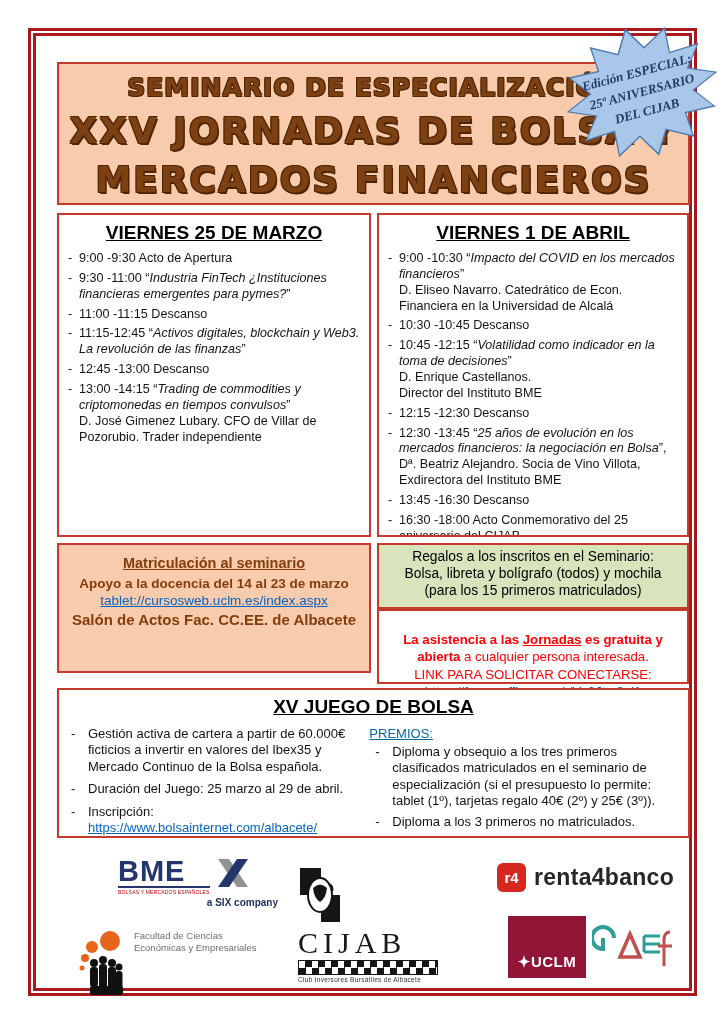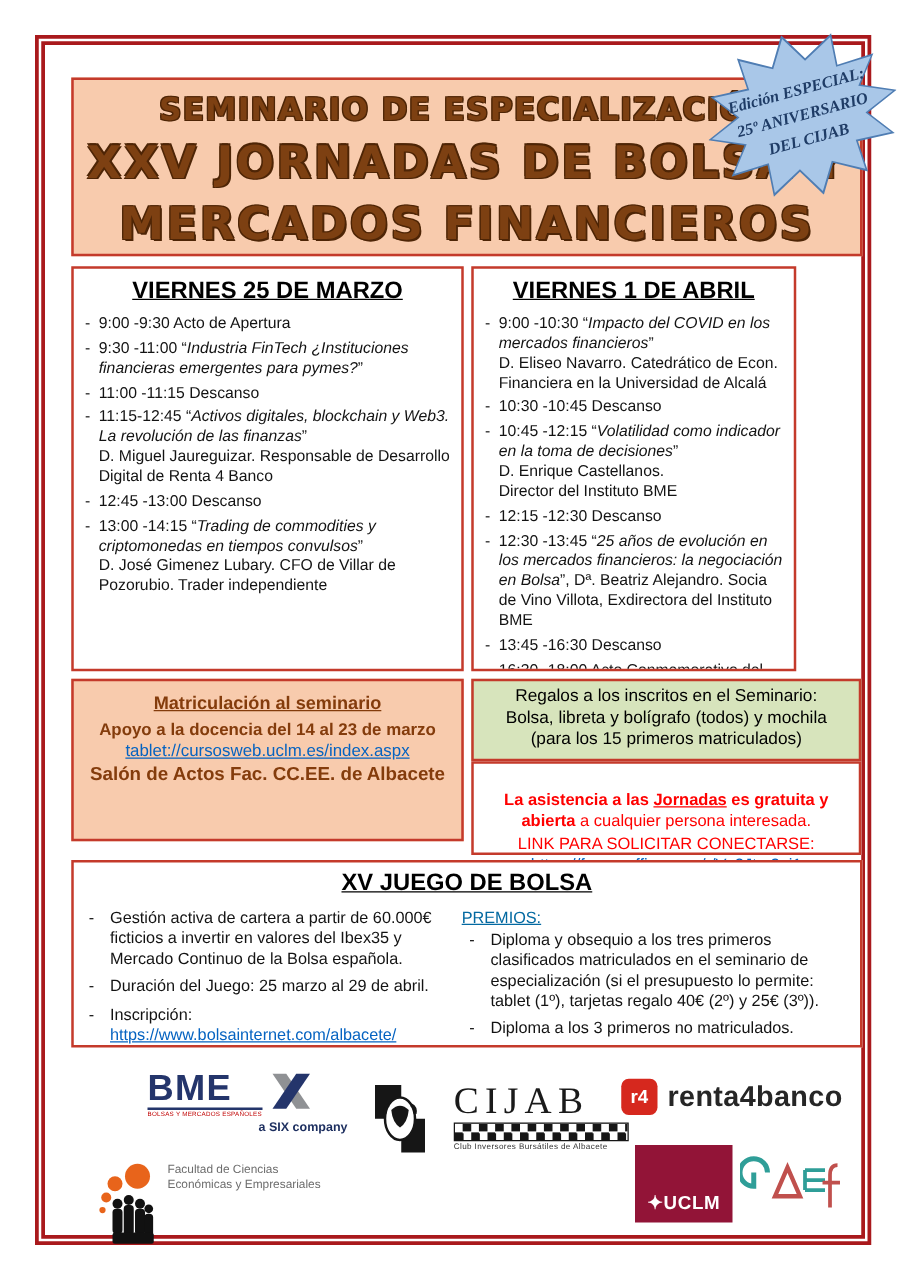--- a/index.html
+++ b/index.html
@@ -22,21 +22,21 @@
   .star{position:absolute;inset:0;background:#4f7db3;
         clip-path:polygon(50% 0%,58.8% 17.2%,75% 6.7%,74% 26%,93.3% 25%,82.8% 41.2%,100% 50%,82.8% 58.8%,93.3% 75%,74% 74%,75% 93.3%,58.8% 82.8%,50% 100%,41.2% 82.8%,25% 93.3%,26% 74%,6.7% 75%,17.2% 58.8%,0% 50%,17.2% 41.2%,6.7% 25%,26% 26%,25% 6.7%,41.2% 17.2%);}
   .star-in{position:absolute;inset:3px;background:#a9c7e8;
         clip-path:polygon(50% 0%,58.8% 17.2%,75% 6.7%,74% 26%,93.3% 25%,82.8% 41.2%,100% 50%,82.8% 58.8%,93.3% 75%,74% 74%,75% 93.3%,58.8% 82.8%,50% 100%,41.2% 82.8%,25% 93.3%,26% 74%,6.7% 75%,17.2% 58.8%,0% 50%,17.2% 41.2%,6.7% 25%,26% 26%,25% 6.7%,41.2% 17.2%);}
   .badge-text{position:absolute;inset:0;display:flex;align-items:center;justify-content:center;
         text-align:center;font-family:"Liberation Serif",serif;font-weight:bold;font-style:italic;
         font-size:13px;line-height:1.55;color:#1f3c66;}
   
   .sched{background:#fff;border:2px solid #c43a2b;padding:5px 9px 4px 9px;overflow:hidden;}
   .sched-l{left:21px;top:177px;width:314px;height:324px;}
-  .sched-r{left:341px;top:177px;width:260px;height:324px;}
+  .sched-r{left:341px;top:177px;width:312px;height:324px;}
   .sched h2{margin:2px 0 7px 0;font-size:19px;text-align:center;text-decoration:underline;color:#000;}
   .b-item{display:flex;margin-bottom:4px;font-size:12.6px;line-height:1.26;color:#131313;}
   .b-item .dash{width:11px;flex:none;}
   .b-content{flex:1;}
   
   .orange{left:21px;top:507px;width:314px;height:130px;background:#f8cbad;border:2px solid #c43a2b;
           text-align:center;color:#843c0c;padding:5px 6px;}
   .orange .p1{font-size:12.6px;font-weight:bold;line-height:1.25;}
   .orange .sub{font-size:14.5px;font-weight:bold;text-decoration:underline;margin-top:5px;}
   .orange .sup{font-size:13.5px;font-weight:bold;margin-top:5px;}
@@ -61,21 +61,21 @@
   .premios-label{font-size:13px;text-decoration:underline;margin-bottom:3px;color:#0369a1;}
   .jcol-r .b-item{margin-left:6px;margin-bottom:4px;}
   
   .logo{color:#000;}
   .bme{left:82px;top:822px;width:160px;}
   .bme-row{display:flex;align-items:flex-start;gap:6px;}
   .bme-name{font-size:29px;font-weight:bold;color:#24356b;line-height:0.95;letter-spacing:1px;}
   .bme-sub{border-top:2px solid #24356b;font-size:5px;color:#c00000;letter-spacing:0.2px;
            padding-top:1px;white-space:nowrap;}
   .bme-tag{text-align:right;font-size:10px;color:#1b2d5e;margin-top:2px;font-weight:bold;}
-  .cijab{left:262px;top:830px;display:flex;gap:21px;align-items:flex-start;}
+  .cijab{left:262px;top:830px;display:flex;gap:2px;align-items:flex-start;flex-direction:column;}
   .cijab-name{font-family:"Liberation Serif",serif;font-size:30px;letter-spacing:5px;color:#1a1a1a;line-height:1;}
   .checker{width:138px;height:13px;margin-top:2px;
            background:repeating-conic-gradient(#161616 0% 25%,#ffffff 0% 50%) 0 0/13px 13px;
            border:1px solid #161616;}
   .cijab-cap{font-size:6.5px;color:#333;margin-top:1px;letter-spacing:0.3px;}
   .r4{left:461px;top:827px;display:flex;align-items:center;gap:8px;}
   .r4-ico{width:29px;height:29px;background:#d6281e;border-radius:6px;color:#fff;display:flex;
           align-items:center;justify-content:center;font-weight:bold;font-size:15px;}
   .r4-name{font-size:23px;font-weight:bold;color:#262626;letter-spacing:0.3px;}
   .fac{left:30px;top:894px;display:flex;align-items:flex-start;gap:4px;}
@@ -112,21 +112,21 @@
         <div class="b-item">
           <span class="dash">-</span>
           <div class="b-content"><span>9:30 -11:00 “</span><span style="font-style: italic;">Industria FinTech ¿Instituciones financieras emergentes para pymes?</span><span>”</span><br></div>
         </div>
         <div class="b-item">
           <span class="dash">-</span>
           <div class="b-content"><span>11:00 -11:15 Descanso</span></div>
         </div>
         <div class="b-item">
           <span class="dash">-</span>
-          <div class="b-content"><span>11:15-12:45 “</span><span style="font-style: italic;">Activos digitales, blockchain y Web3. La revolución de las finanzas</span><span>”</span><br><span>D. Miguel Jaureguizar. Responsable de Desarrollo Digital de Renta 4 Banco</span></div>
+          <div class="b-content"><span>11:15-12:45 “</span><span style="font-style: italic;">Activos digitales, blockchain y Web3. La revolución de las finanzas</span><span>”</span><br></div>
         </div>
         <div class="b-item">
           <span class="dash">-</span>
           <div class="b-content"><span>12:45 -13:00 Descanso</span></div>
         </div>
         <div class="b-item">
           <span class="dash">-</span>
           <div class="b-content"><span>13:00 -14:15 “</span><span style="font-style: italic;">Trading de commodities y criptomonedas en tiempos convulsos</span><span>”</span><br><span>D. José Gimenez Lubary. CFO de Villar de Pozorubio. Trader independiente</span></div>
         </div>
       </div>

